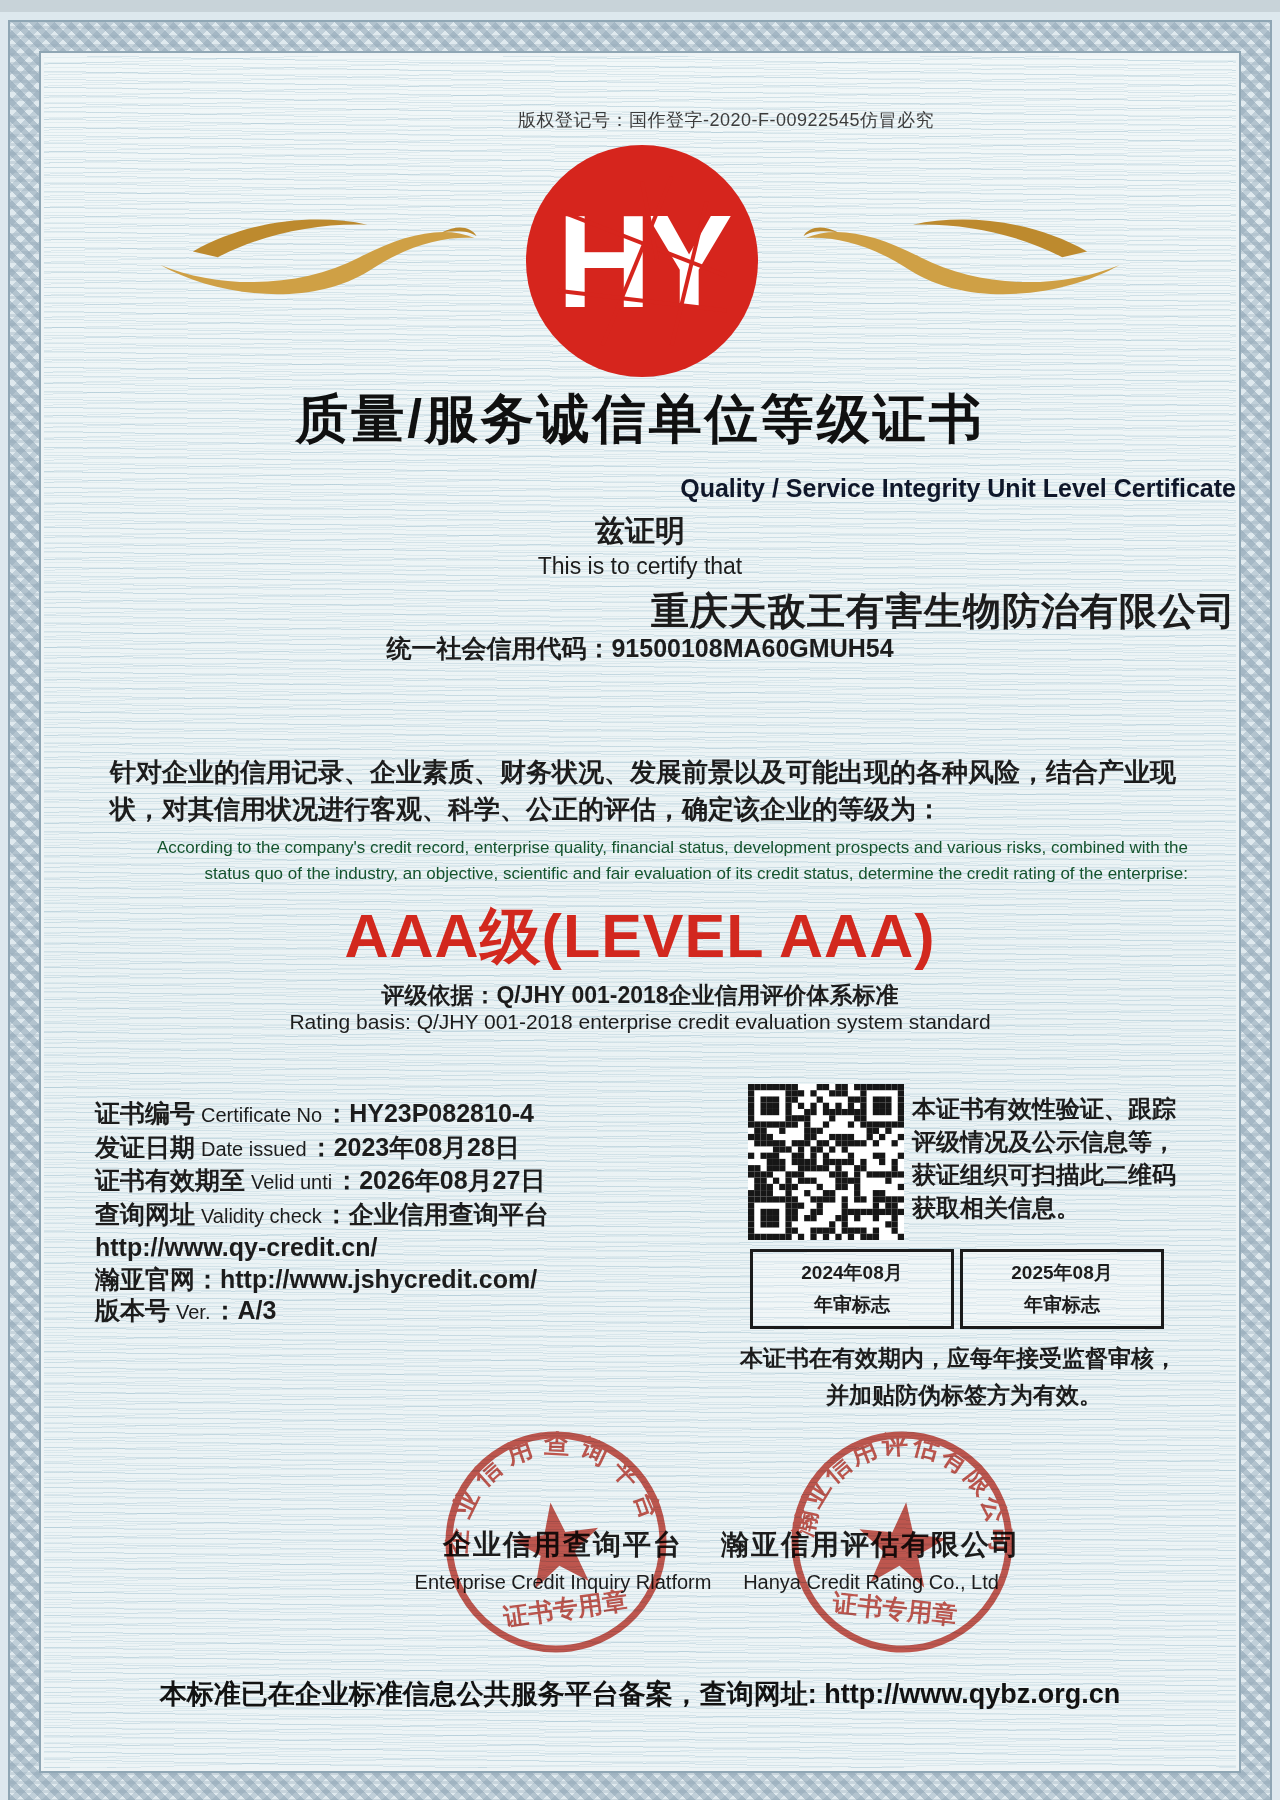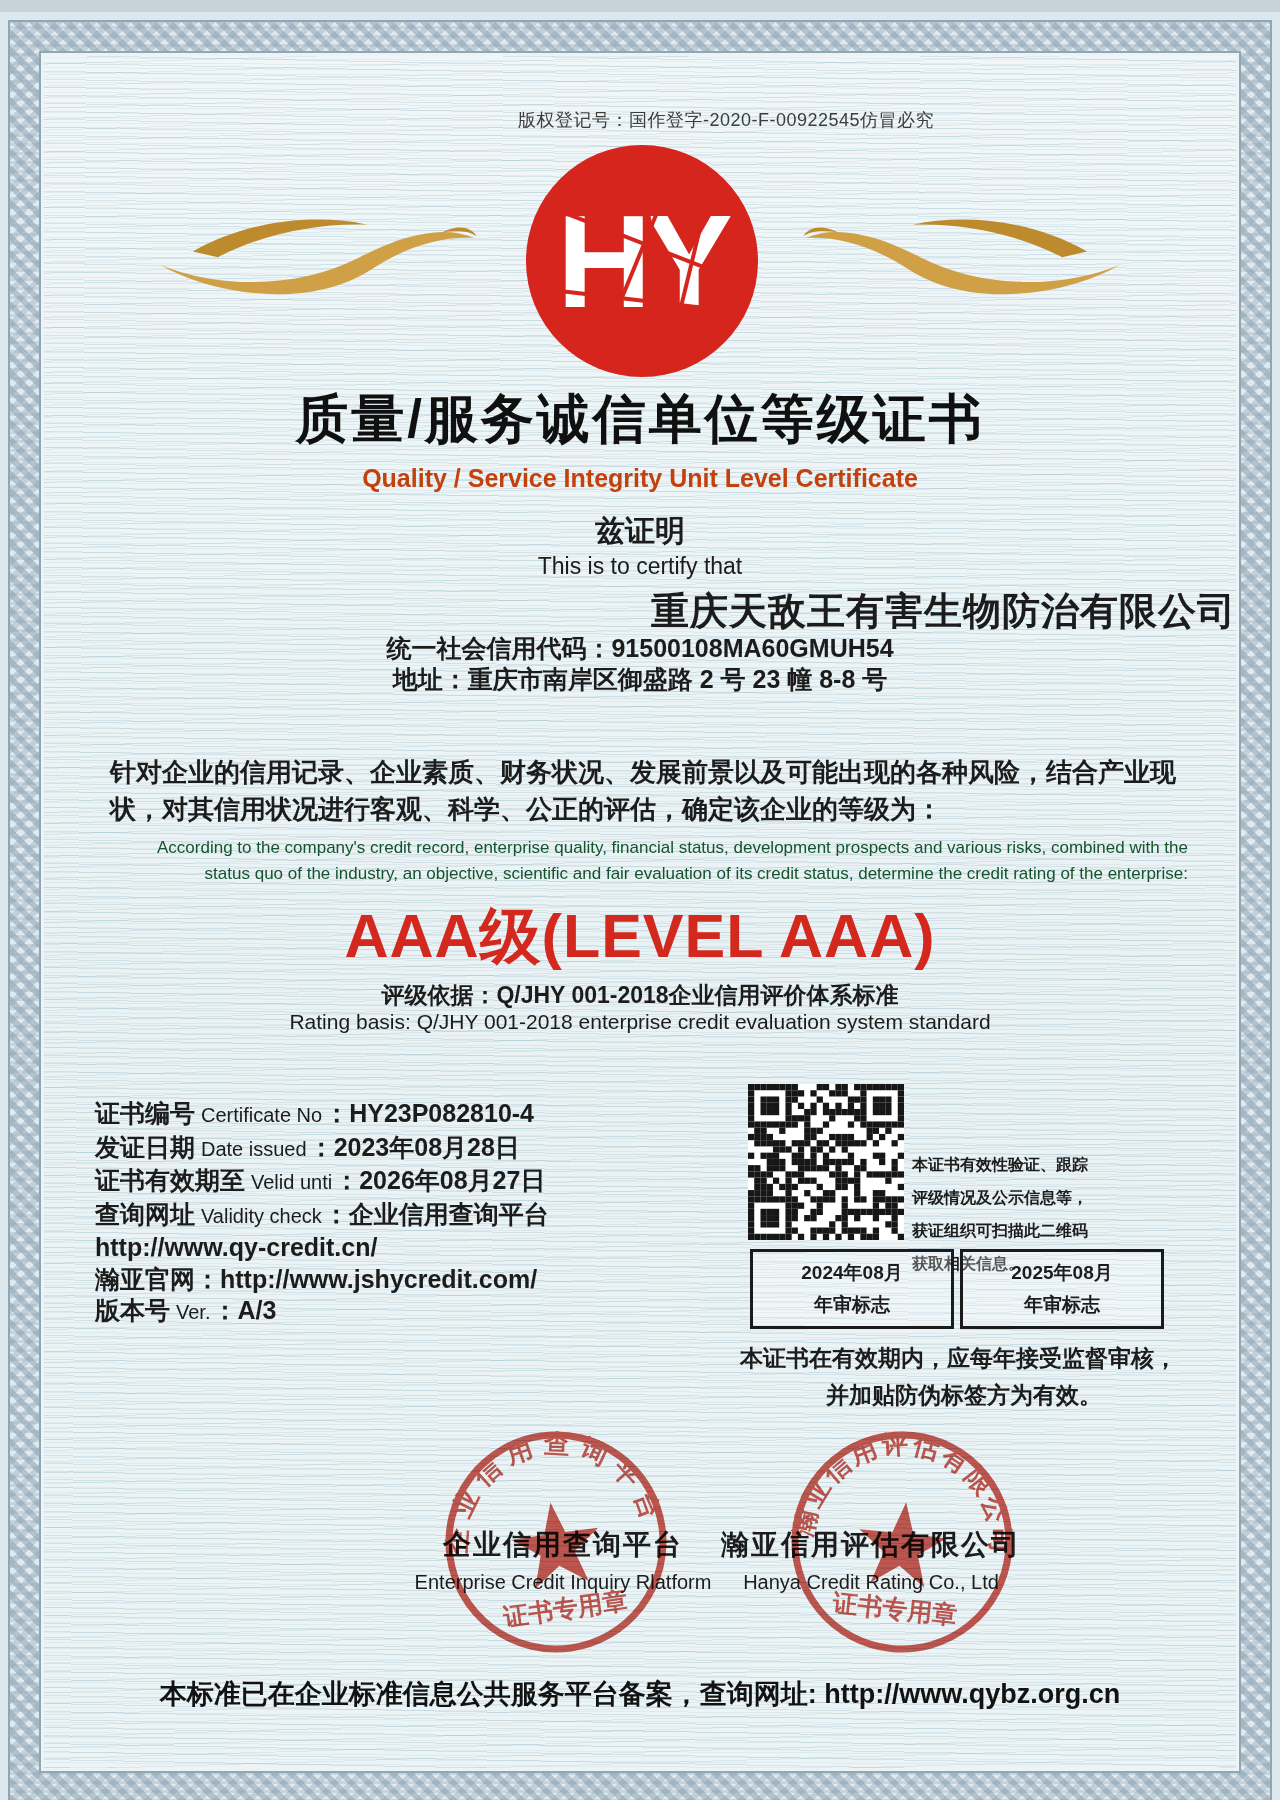--- a/index.html
+++ b/index.html
@@ -33,42 +33,42 @@
   .copyright{left:518px;top:96px;font-size:18px;color:#3c3c3c;letter-spacing:.5px;}
 
   .flourish{position:absolute;top:182px;width:335px;height:115px;}
   .fl-left{left:150px;}
   .fl-right{left:795px;transform:scaleX(-1);}
 
   .logo{position:absolute;left:523px;top:130px;width:238px;height:238px;}
   .logo-text{font-family:"Liberation Sans","DejaVu Sans",sans-serif;}
 
   .title{top:372px;font-size:53px;font-weight:900;letter-spacing:3px;color:#101010;}
-  .subtitle{top:452px;font-size:25px;font-weight:600;color:#c2410c;}
+  .subtitle{top:462px;font-size:25px;font-weight:600;color:#0f172a;text-align:right;}
   .certify-cn{top:499px;font-size:30px;font-weight:700;}
   .certify-en{top:541px;font-size:23px;}
   .company{top:574px;font-size:38px;font-weight:900;letter-spacing:1px;text-align:right;}
   .credit-code{top:620px;font-size:25px;font-weight:600;}
   .address{top:651px;font-size:25px;font-weight:600;}
 
   .paragraphs{left:110px;top:742px;width:1078px;}
   .para-cn{font-size:26px;line-height:37px;font-weight:600;text-align:left;}
   .para-en{margin-top:7px;font-size:17px;line-height:26px;color:#14532d;text-align:right;}
 
   .rating{top:884px;font-size:61px;font-weight:900;color:#d2281e;letter-spacing:1px;}
   .basis-cn{top:968px;font-size:23px;font-weight:600;}
   .basis-en{top:998px;font-size:21px;}
 
   .details{left:95px;top:1086px;}
   .detail-row{font-size:25px;line-height:31.5px;font-weight:700;white-space:nowrap;}
   .detail-row .lab-en{font-size:20px;font-weight:400;margin:0 2px 0 6px;}
   .detail-row .val{font-weight:700;}
 
   .qr-box{left:748px;top:1072px;width:156px;height:156px;background:#fff;padding:0;}
-  .qr-note{left:912px;top:1136px;width:272px;font-size:16px;line-height:33px;font-weight:600;}
+  .qr-note{left:912px;top:1080px;width:272px;font-size:24px;line-height:33px;font-weight:600;}
 
   .annual-box{top:1237px;width:198px;height:74px;border:3px solid #1b1b1b;
     background:rgba(255,255,255,.25);display:flex;flex-direction:column;
     align-items:center;justify-content:center;font-size:19px;font-weight:600;line-height:32px;}
   .box-1{left:750px;}
   .box-2{left:960px;}
 
   .supervision{left:740px;top:1328px;width:448px;font-size:23px;font-weight:600;line-height:37px;}
   .supervision .l2{text-align:center;}
 
@@ -117,21 +117,20 @@
       <line x1="120" y1="40" x2="135" y2="118"></line>
     </g>
   </svg>
 
   <div class="abs ctr title">质量/服务诚信单位等级证书</div>
   <div class="abs ctr subtitle">Quality / Service Integrity Unit Level Certificate</div>
   <div class="abs ctr certify-cn">兹证明</div>
   <div class="abs ctr certify-en">This is to certify that</div>
   <div class="abs ctr company">重庆天敌王有害生物防治有限公司</div>
   <div class="abs ctr credit-code">统一社会信用代码：91500108MA60GMUH54</div>
-  <div class="abs ctr address">地址：重庆市南岸区御盛路 2 号 23 幢 8-8 号</div>
 
   <div class="abs paragraphs">
     <div class="para-cn">针对企业的信用记录、企业素质、财务状况、发展前景以及可能出现的各种风险，结合产业现状，对其信用状况进行客观、科学、公正的评估，确定该企业的等级为：</div>
     <div class="para-en">According to the company's credit record, enterprise quality, financial status, development prospects and various risks, combined with the status quo of the industry, an objective, scientific and fair evaluation of its credit status, determine the credit rating of the enterprise:</div>
   </div>
 
   <div class="abs ctr rating">AAA级(LEVEL AAA)</div>
   <div class="abs ctr basis-cn">评级依据：Q/JHY 001-2018企业信用评价体系标准</div>
   <div class="abs ctr basis-en">Rating basis: Q/JHY 001-2018 enterprise credit evaluation system standard</div>
 

